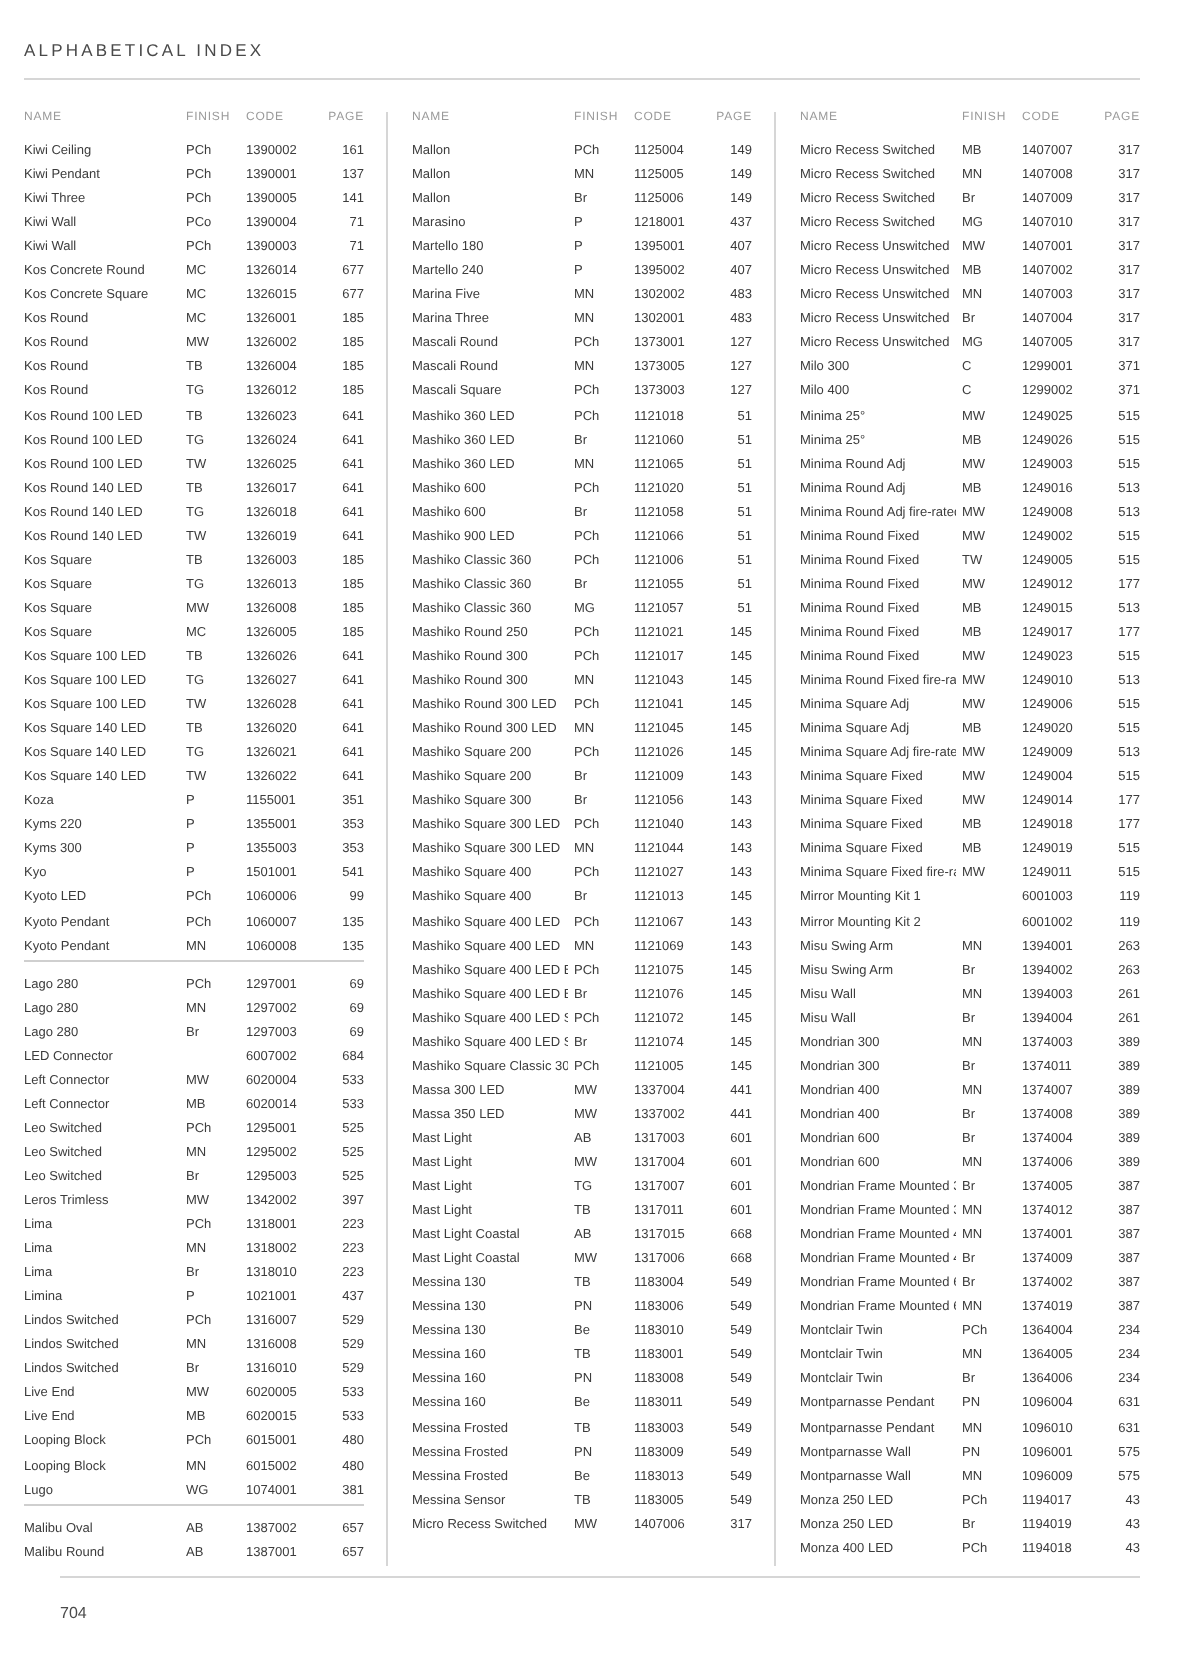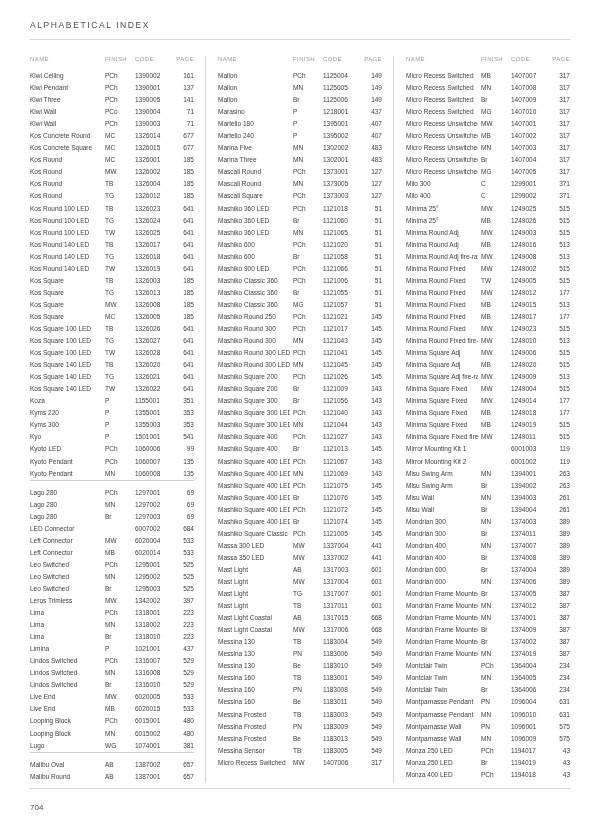--- a/index.html
+++ b/index.html
@@ -10,21 +10,21 @@
   *{box-sizing:border-box;}
   html,body{margin:0;padding:0;background:#ffffff;}
   body{
     width:600px;height:830px;
     font-family:"Liberation Sans", sans-serif;
     color:var(--text);
   }
   .page{
     position:relative;
     width:600px;height:830px;
-    padding:20px 30px 0 30px;
+    padding:20px 30px 0 12px;
   }
   .page-title{
     margin:0 0 9px 0;
     font-size:8.5px;
     font-weight:400;
     letter-spacing:1.6px;
     color:#4a4a4a;
   }
   .title-rule{
     border:0;border-top:1px solid var(--rule);

